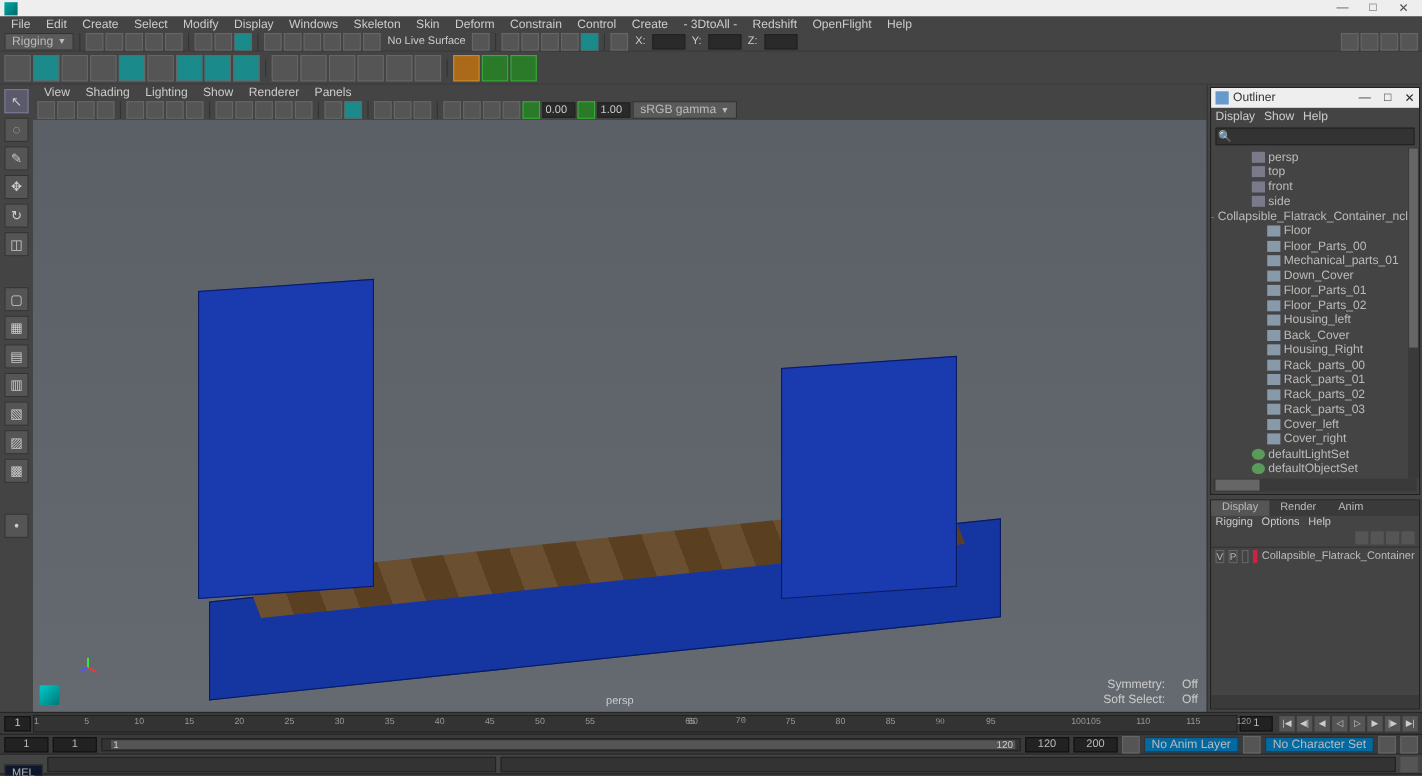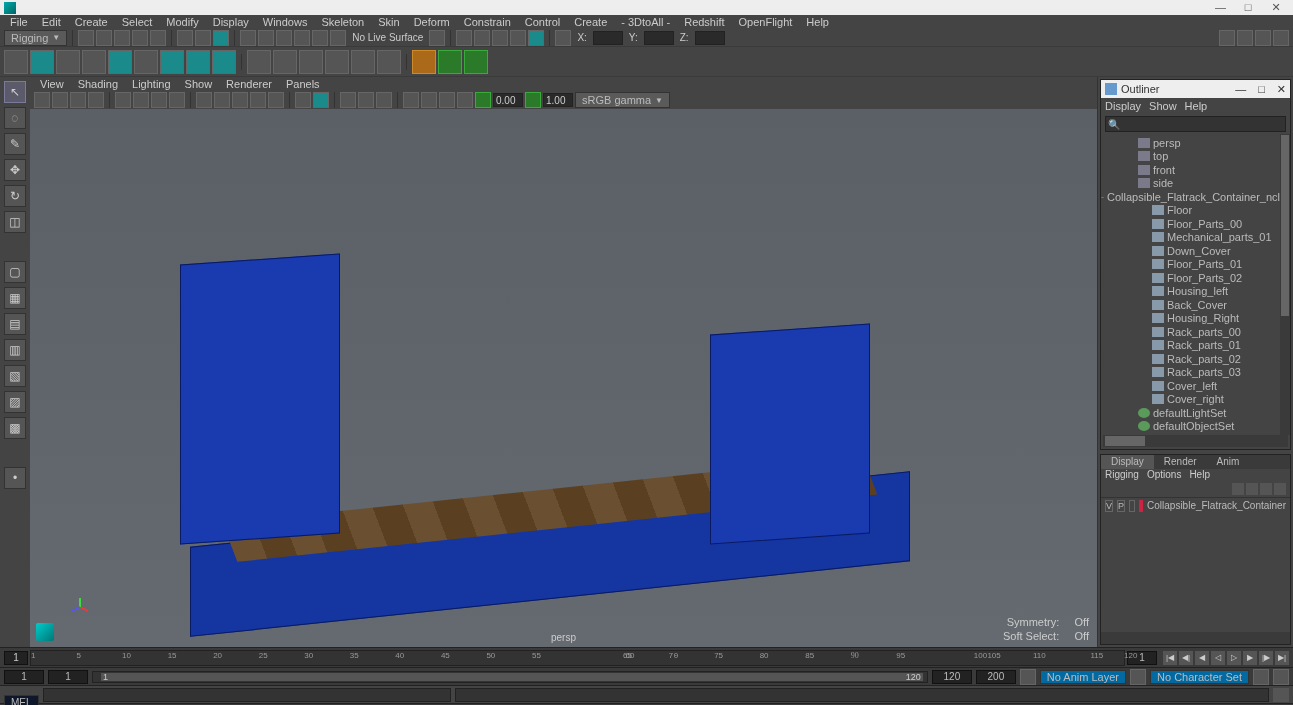--- a/index.html
+++ b/index.html
@@ -517,21 +517,21 @@
       <span class="tick" style="left: 54.1667%;">65</span>
       <span class="tick" style="left: 58.3333%; font-family: Liberation Mono, monospace;">70</span>
       <span class="tick" style="left: 62.5%;">75</span>
       <span class="tick" style="left: 66.6667%;">80</span>
       <span class="tick" style="left: 70.8333%;">85</span>
       <span class="tick" style="left: 75%; font-family: Liberation Serif, serif;">90</span>
       <span class="tick" style="left: 79.1667%;">95</span>
       <span class="tick" style="left: 83.3333%; margin-left: 32px;">100</span>
       <span class="tick" style="left: 87.5%;">105</span>
       <span class="tick" style="left: 91.6667%;">110</span>
-      <span class="tick" style="left: 95.8333%; margin-left: 12px;">115</span>
+      <span class="tick" style="left: 95.8333%;">115</span>
       <span class="tick" style="left: 100%;">120</span>
     </div>
   <div class="endfield">1</div>
   <div class="playbuttons">
     <div class="pb">|◀</div>
     <div class="pb">◀|</div>
     <div class="pb">◀</div>
     <div class="pb">◁</div>
     <div class="pb">▷</div>
     <div class="pb">▶</div>

